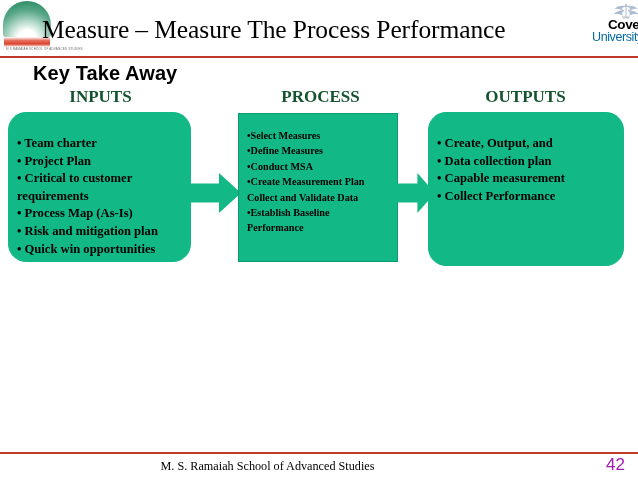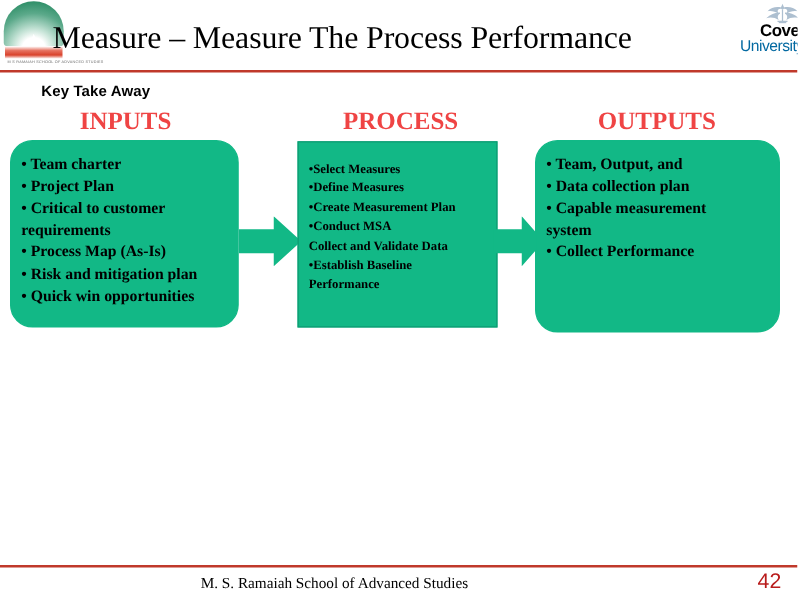--- a/index.html
+++ b/index.html
@@ -137,36 +137,36 @@
     background: #c0392b;
   }
 
   
   .key-take-away {
     position: absolute;
     left: 33px;
     top: 64px;
     font-family: "Liberation Sans", sans-serif;
     font-weight: bold;
-    font-size: 12px;
+    font-size: 20px;
     line-height: 18px;
     color: #000000;
     letter-spacing: 0.1px;
     white-space: nowrap;
   }
 
   
   .col-heading {
     position: absolute;
     top: 85px;
     font-family: "Liberation Serif", serif;
     font-weight: bold;
-    font-size: 20px;
+    font-size: 17px;
     line-height: 24px;
-    color: #ef4444;
+    color: #14532d;
     text-align: center;
     white-space: nowrap;
   }
   .heading-inputs  { left: 18px;  width: 165px; }
   .heading-process { left: 238px; width: 165px; }
   .heading-outputs { left: 428px; width: 195px; }
 
   
   .flow-box {
     position: absolute;
@@ -198,21 +198,21 @@
     border: 1px solid #12B886;
   }
 
   .box-list {
     margin: 0;
     padding: 0;
     list-style: none;
   }
   .box-inputs .box-list,
   .box-outputs .box-list {
-    padding: 10px 8px 0 8px;
+    padding: 22px 8px 0 8px;
     font-family: "Liberation Serif", serif;
     font-weight: bold;
     font-size: 12.6px;
     line-height: 17.6px;
     color: #000000;
   }
   .box-process .box-list {
     padding: 14px 4px 0 8px;
     font-family: "Liberation Serif", serif;
     font-weight: bold;
@@ -264,21 +264,21 @@
     color: #000000;
     white-space: nowrap;
   }
   .footer-page {
     position: absolute;
     right: 13px;
     top: 455px;
     font-family: "Liberation Sans", sans-serif;
     font-size: 17px;
     line-height: 20px;
-    color: #b91c1c;
+    color: #a21caf;
   }
 </style>
 </head>
 <body>
 
 <div class="slide-header">
 
   <div class="msrsas-logo">
     <div class="msrsas-dome"></div>
     <div class="msrsas-arch"></div>
@@ -325,35 +325,34 @@
     <li>• Quick win opportunities</li>
   </ul>
 </div>
 
 <div class="flow-arrow arrow-1"></div>
 
 <div class="flow-box box-process">
   <ul class="box-list">
     <li>•Select Measures</li>
     <li>•Define Measures</li>
+    <li>•Conduct MSA</li>
     <li>•Create Measurement Plan</li>
-    <li>•Conduct MSA</li>
     <li>Collect and Validate Data</li>
     <li>•Establish Baseline</li>
     <li>Performance</li>
   </ul>
 </div>
 
 <div class="flow-arrow arrow-2"></div>
 
 <div class="flow-box box-outputs">
   <ul class="box-list">
-    <li>• Team, Output, and</li>
+    <li>• Create, Output, and</li>
     <li>• Data collection plan</li>
     <li>• Capable measurement</li>
-    <li>system</li>
     <li>• Collect Performance</li>
   </ul>
 </div>
 
 <div class="footer-rule"></div>
 <div class="footer-text">M. S. Ramaiah School of Advanced Studies</div>
 <div class="footer-page">42</div>
 
 </body></html>

